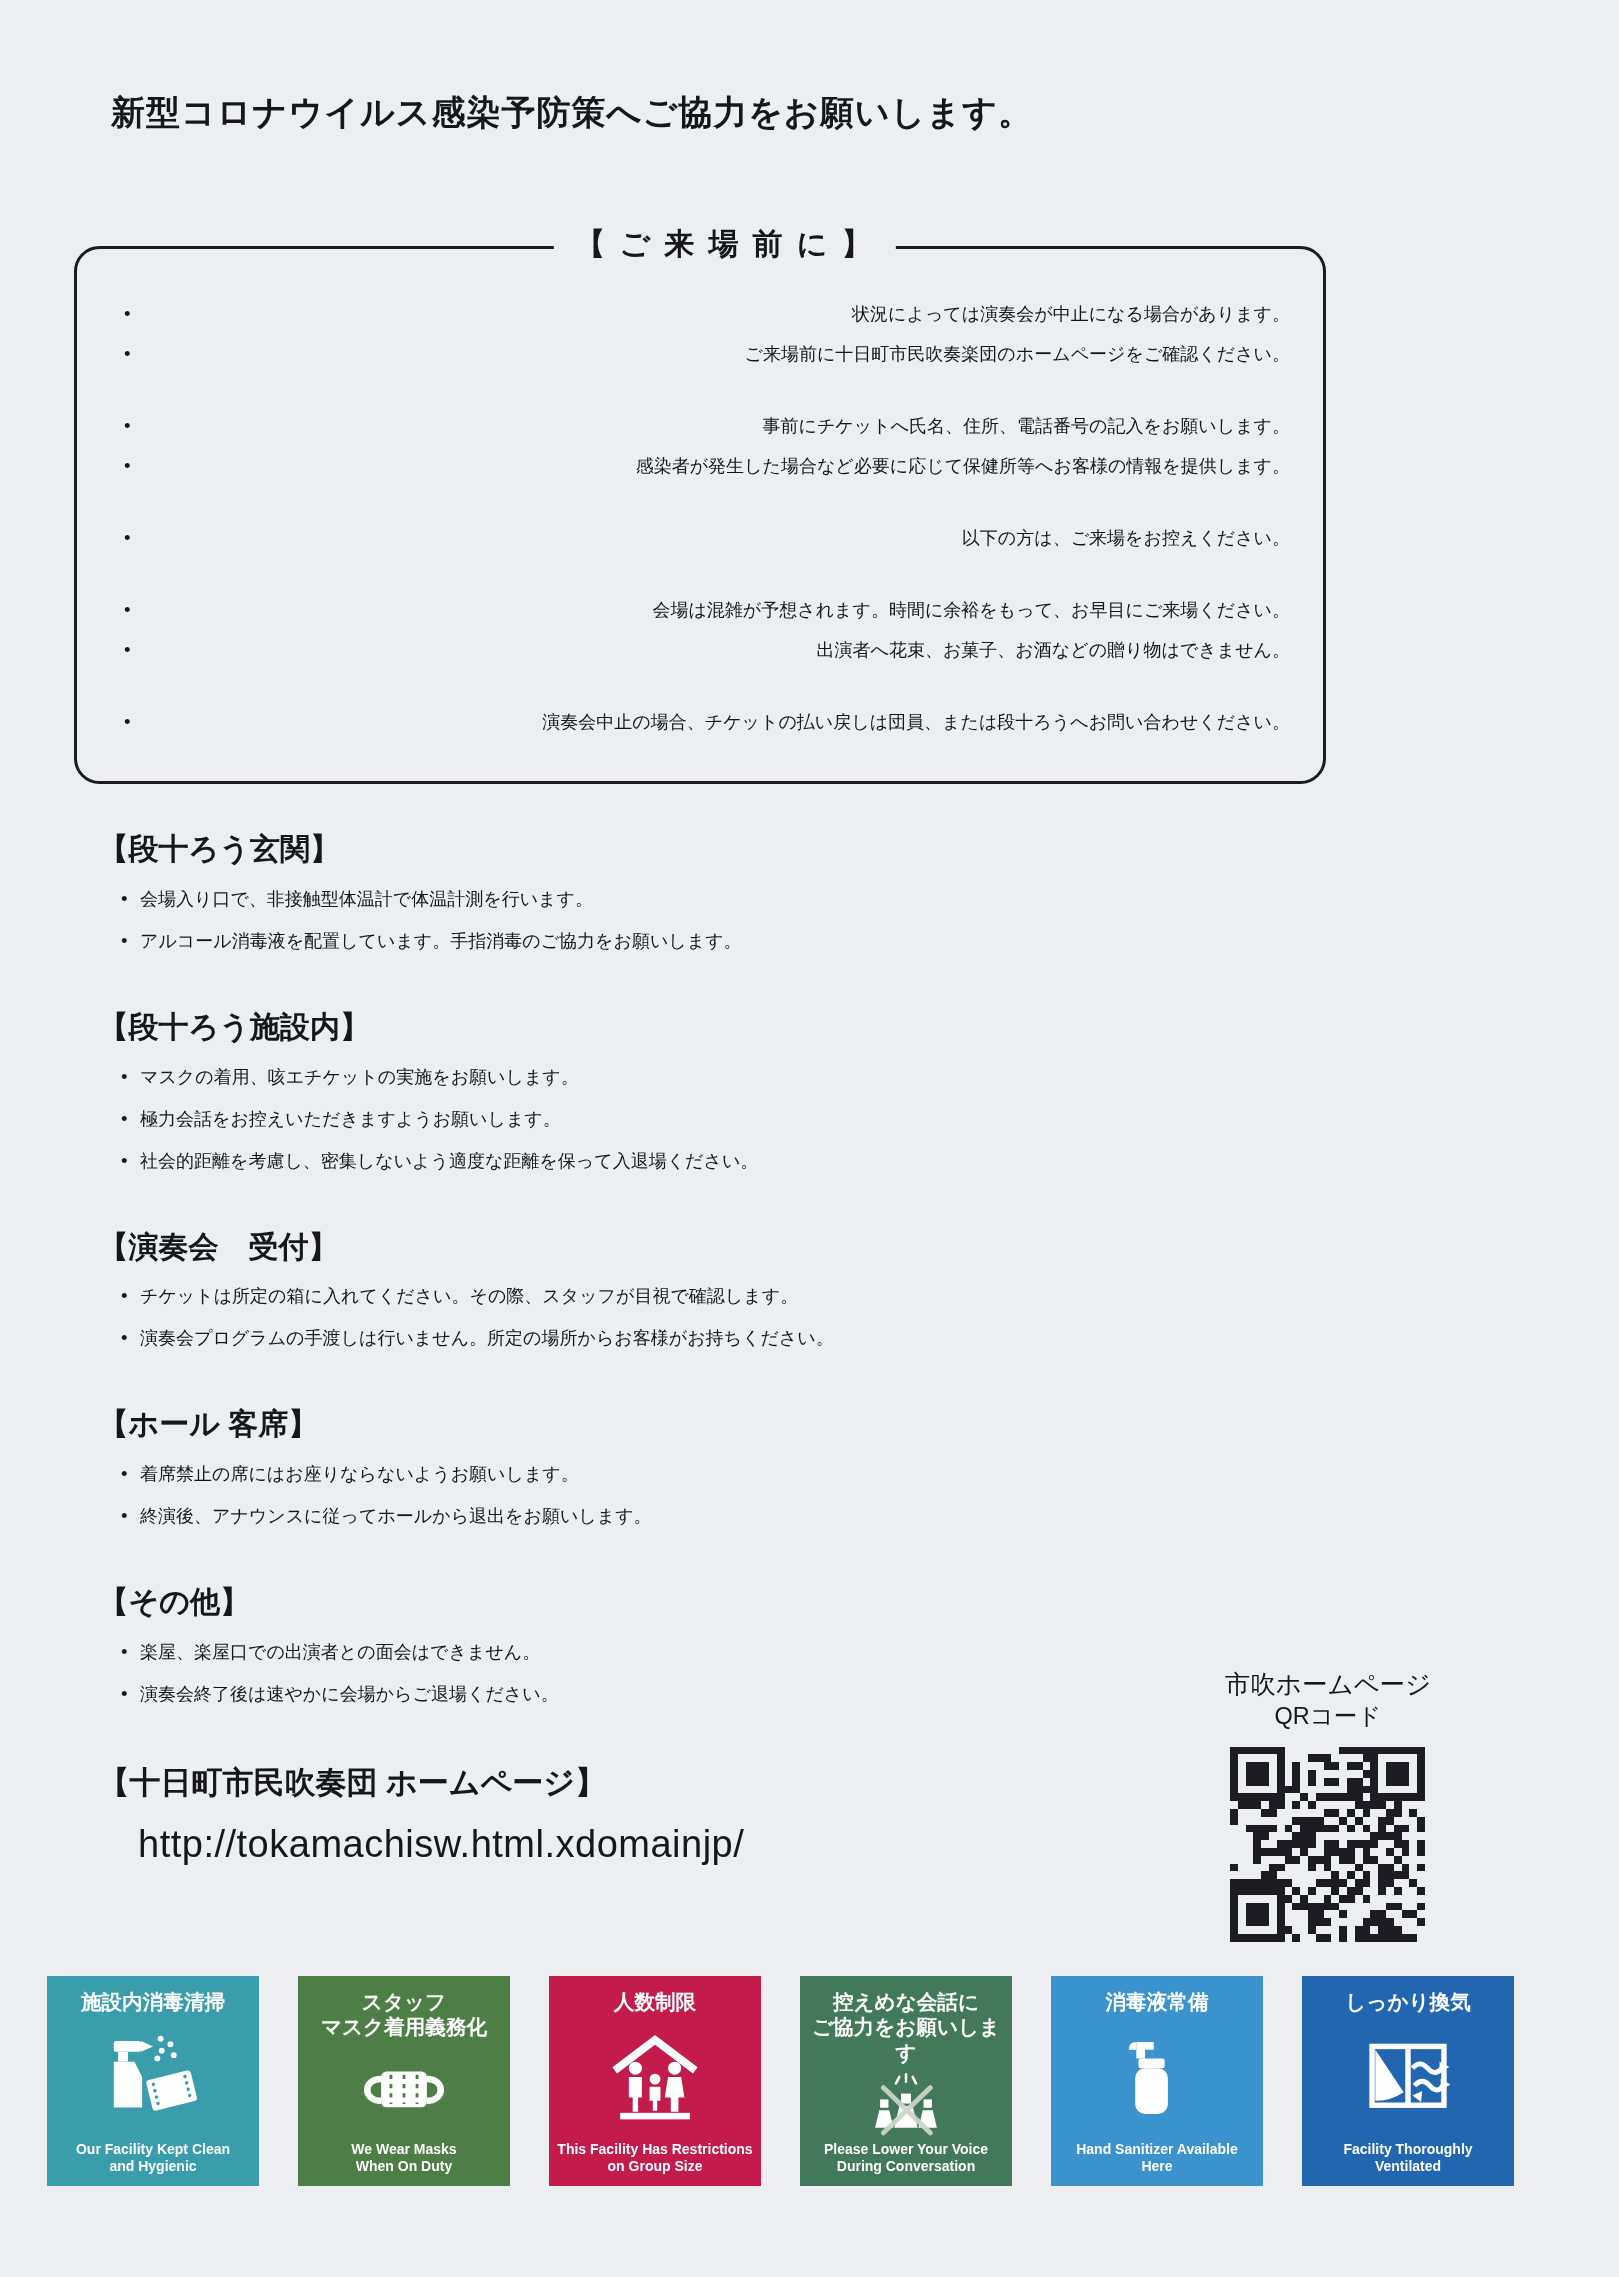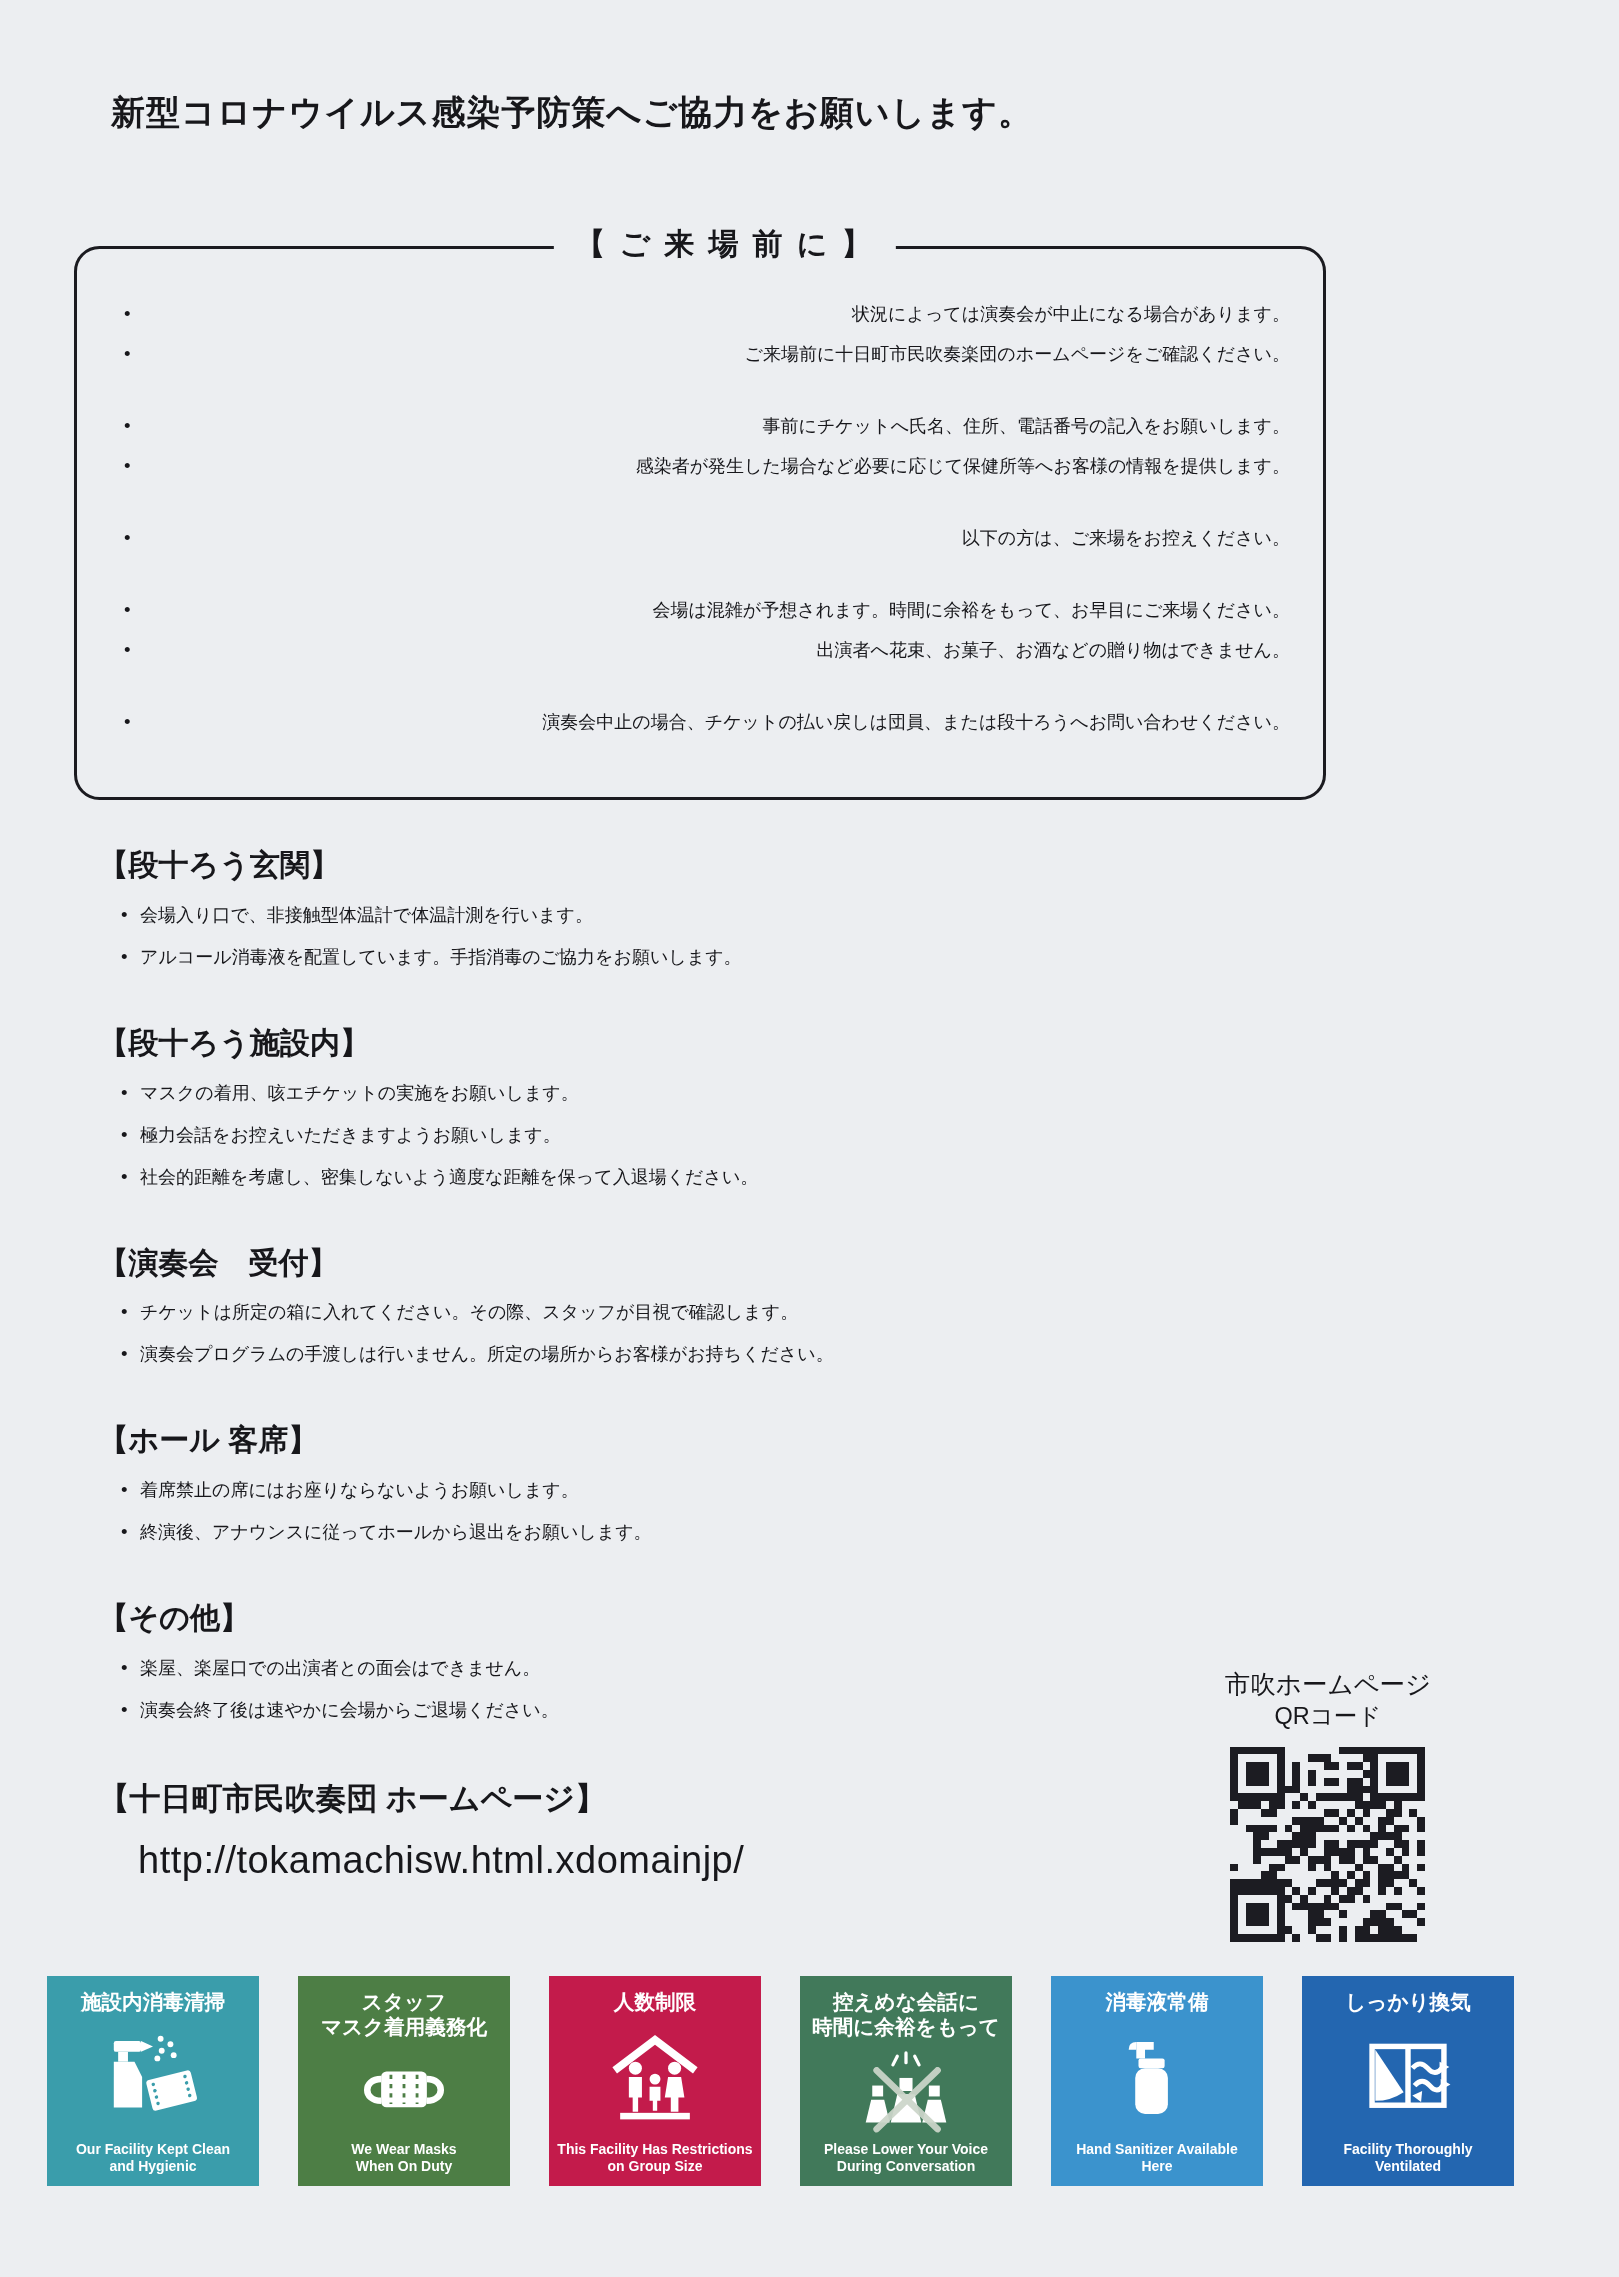--- a/index.html
+++ b/index.html
@@ -13,21 +13,21 @@
   .prebox-heading{position:absolute;top:-25.5px;left:52%;transform:translateX(-50%);
           background:#eceef1;padding:0 21.6px;font-size:30px;font-weight:600;
           letter-spacing:2.9px;white-space:nowrap;}
 
   ul.blist{list-style:none;margin:0;padding:0;}
   ul.blist li{position:relative;padding-left:66px;font-size:18px;line-height:40px;}
   ul.blist li::before{content:"\2022";position:absolute;left:47px;top:0;font-size:18.6px;}
   ul.sublist li{padding-left:110px;}
   ul.sublist li::before{left:88px;}
   .group{margin-bottom:32px;}
-  .prebox .group:last-child{margin-bottom:16px;}
+  .prebox .group:last-child{margin-bottom:0;}
 
   .section{margin-top:45px;}
   .section-heading{font-size:30px;font-weight:700;margin:0 0 9.8px 24.5px;line-height:39px;}
   .section ul.blist li{line-height:42px;}
 
   .homepage{margin-top:47px;}
   .homepage-heading{font-size:31px;font-weight:700;margin:0 0 0 24.5px;line-height:41px;}
   .homepage-url{font-size:38px;margin:19.6px 0 0 64px;letter-spacing:0.5px;}
 
   .qr-block{position:absolute;left:1181px;top:1669px;width:294px;text-align:center;}
@@ -858,21 +858,21 @@
             <rect x="66" y="40" width="10" height="10"></rect>
             <path d="M60 74 L65 53 h12 L82 74 z"></path>
           </g>
           <g stroke="#ccd6ca" stroke-width="6" stroke-linecap="round" opacity="0.93">
             <line x1="18" y1="26" x2="74" y2="80"></line>
             <line x1="74" y1="26" x2="18" y2="80"></line>
           </g>
         </svg>
       </div>
       <div class="badge-title" style="order:1;">控えめな会話に
-時間に余裕をもって</div>
+ご協力をお願いします</div>
       <div class="badge-subtitle" style="order:3;">Please Lower Your Voice
 During Conversation</div>
     </div>
 
     <div class="badge" style="background: rgb(59, 147, 205);">
       <div class="badge-title">消毒液常備</div>
       <div class="badge-icon">
         <svg viewBox="0 0 90 90">
           <g fill="#fff">
             <path d="M26 12 h16 v7 h-8 v8 h-8 z"></path>

